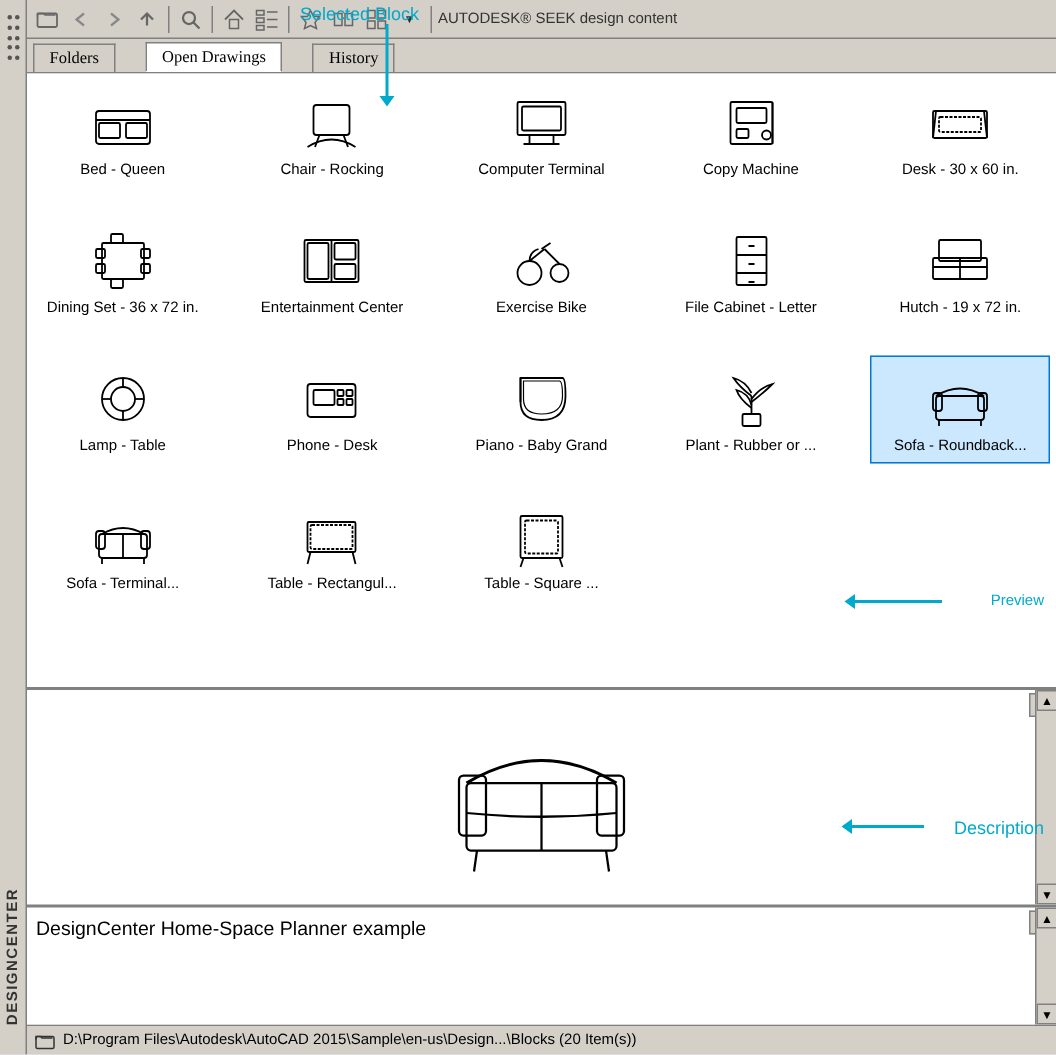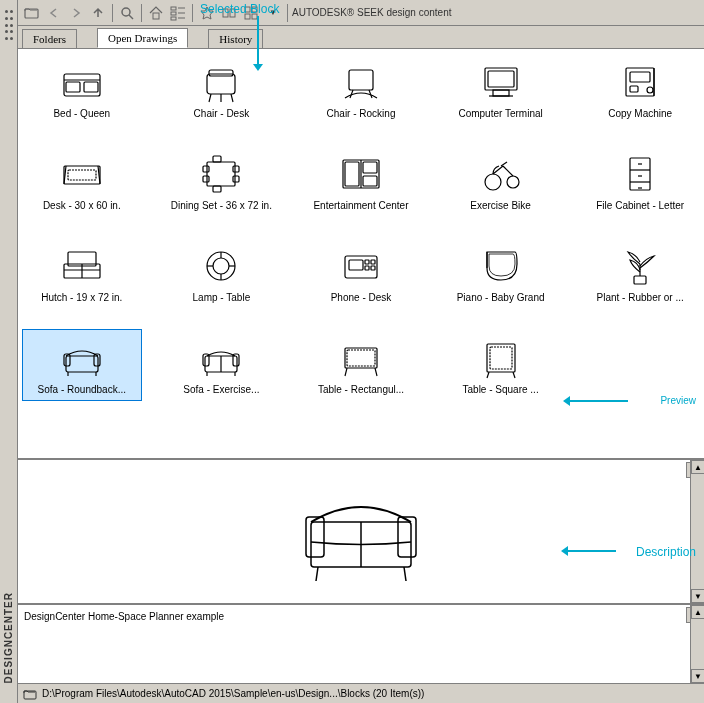--- a/index.html
+++ b/index.html
@@ -191,21 +191,21 @@
       top: 2px;
       right: 2px;
       width: 16px; height: 16px;
       background: #d4d0c8;
       border: 1px solid #808080;
       display: flex; align-items: center; justify-content: center;
       cursor: pointer;
       font-size: 10px;
     }
     .desc-text {
-      font-size: 10px;
+      font-size: 13px;
       color: #000;
     }
 
     
     .status-bar {
       height: 20px;
       background: #d4d0c8;
       border-top: 1px solid #808080;
       display: flex;
       align-items: center;
@@ -380,32 +380,20 @@
                 <svg viewBox="0 0 44 44" fill="none" stroke="#000" stroke-width="1.2">
                   <rect x="4" y="14" width="36" height="22" rx="2"></rect>
                   <line x1="4" y1="20" x2="40" y2="20"></line>
                   <rect x="6" y="22" width="14" height="10" rx="1"></rect>
                   <rect x="24" y="22" width="14" height="10" rx="1"></rect>
                 </svg>
               </div>
               <div class="item-label">Bed - Queen</div>
             </div>
 
-            <div class="grid-item">
-              <div class="item-icon">
-                <svg viewBox="0 0 44 44" fill="none" stroke="#000" stroke-width="1.2">
-                  <rect x="8" y="14" width="28" height="20" rx="3"></rect>
-                  <rect x="10" y="10" width="24" height="6" rx="2"></rect>
-                  <line x1="12" y1="34" x2="10" y2="42"></line>
-                  <line x1="32" y1="34" x2="34" y2="42"></line>
-                  <line x1="22" y1="34" x2="22" y2="42"></line>
-                </svg>
-              </div>
-              <div class="item-label">Chair - Desk</div>
-            </div>
 
             <div class="grid-item">
               <div class="item-icon">
                 <svg viewBox="0 0 44 44" fill="none" stroke="#000" stroke-width="1.2">
                   <rect x="10" y="10" width="24" height="20" rx="2"></rect>
                   <path d="M6 38 Q22 28 38 38"></path>
                   <line x1="14" y1="30" x2="11" y2="38"></line>
                   <line x1="30" y1="30" x2="33" y2="38"></line>
                 </svg>
               </div>
@@ -588,21 +576,21 @@
                 <svg viewBox="0 0 44 44" fill="none" stroke="#000" stroke-width="1.2">
                   <rect x="6" y="20" width="32" height="16" rx="2"></rect>
                   <rect x="4" y="18" width="6" height="12" rx="2"></rect>
                   <rect x="34" y="18" width="6" height="12" rx="2"></rect>
                   <path d="M8 20 Q22 12 36 20"></path>
                   <line x1="8" y1="36" x2="8" y2="40"></line>
                   <line x1="36" y1="36" x2="36" y2="40"></line>
                   <line x1="22" y1="20" x2="22" y2="36"></line>
                 </svg>
               </div>
-              <div class="item-label">Sofa - Exercise...</div>
+              <div class="item-label">Sofa - Terminal...</div>
             </div>
 
             <div class="grid-item">
               <div class="item-icon">
                 <svg viewBox="0 0 44 44" fill="none" stroke="#000" stroke-width="1.2">
                   <rect x="6" y="12" width="32" height="20" rx="1"></rect>
                   <rect x="8" y="14" width="28" height="16" rx="1" stroke-dasharray="2,1"></rect>
                   <line x1="8" y1="32" x2="6" y2="40"></line>
                   <line x1="36" y1="32" x2="38" y2="40"></line>
                 </svg>

